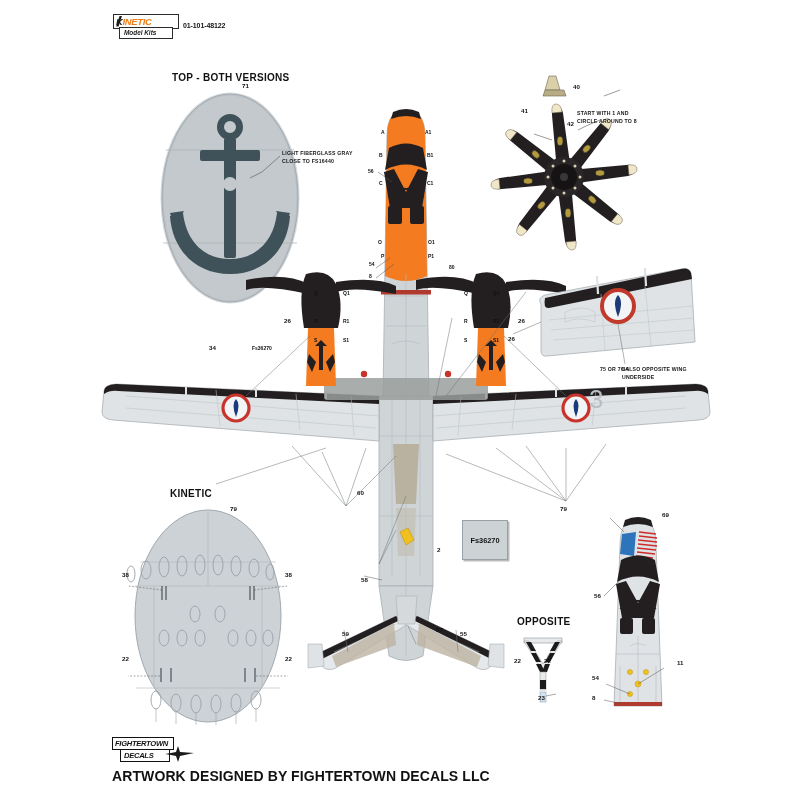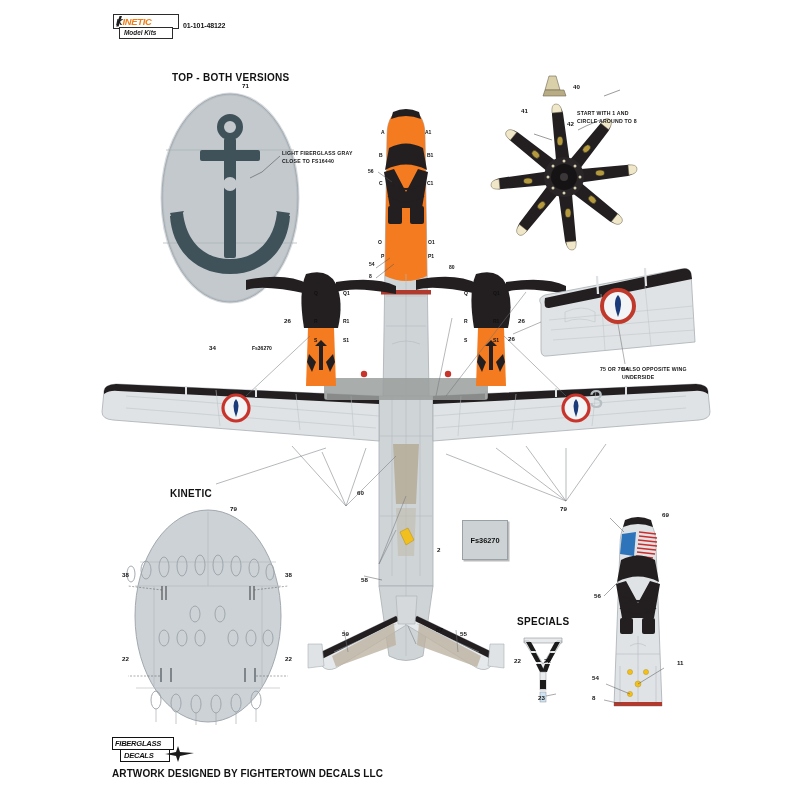--- a/index.html
+++ b/index.html
@@ -33,21 +33,21 @@
   svg{overflow:visible;}
 
   
   #ftLogo{position:absolute;left:112px;top:737px;width:78px;height:26px;}
   .ftL1{position:absolute;left:0;top:0;width:60px;height:11px;border:1.1px solid #111;background:#fff;}
   .ftL1 span{position:absolute;left:2px;top:1px;font-size:7.6px;font-weight:800;font-style:italic;
       letter-spacing:-.3px;color:#111;}
   .ftL2{position:absolute;left:8px;top:11.5px;width:48px;height:11px;border:1.1px solid #111;background:#fff;}
   .ftL2 span{position:absolute;left:3px;top:1px;font-size:7.6px;font-weight:800;font-style:italic;
       letter-spacing:-.3px;color:#111;}
-  #ftText{position:absolute;left:112px;top:768px;font-size:10px;font-weight:700;color:#111;letter-spacing:.1px;}
+  #ftText{position:absolute;left:112px;top:768px;font-size:14px;font-weight:700;color:#111;letter-spacing:.1px;}
 
   .swatch{position:absolute;background:#cdd2d5;border:1px solid #9aa1a6;
      box-shadow:1.5px 1.5px 0 rgba(60,60,60,.35);}
   .swatch span{position:absolute;left:0;right:0;top:50%;transform:translateY(-50%);
      text-align:center;font-size:7.4px;font-weight:800;color:#111;}
 </style>
 </head>
 <body>
 
 <div id="sheet">
@@ -479,21 +479,21 @@
   </svg>
   <div class="cal" style="left:122px;top:571px;">38</div>
   <div class="cal" style="left:285px;top:571px;">38</div>
   <div class="cal" style="left:122px;top:655px;">22</div>
   <div class="cal" style="left:285px;top:655px;">22</div>
 
   <div class="cal" style="left:342px;top:630px;">59</div>
   <div class="cal" style="left:436px;top:626px;">57</div>
   <div class="cal" style="left:460px;top:630px;">55</div>
 
-  <div class="sect" style="left:517px;top:616px;">SPECIALS</div>
+  <div class="sect" style="left:517px;top:616px;">OPPOSITE</div>
   <svg class="abs" style="left:512px;top:630px;" width="62" height="80" viewBox="0 0 62 80">
     <path d="M12 8 L50 8 L50 13 L12 13 z" fill="#e8eaec" stroke="#8d9499" stroke-width=".6"></path>
     <path d="M12 11 L31 42 L50 11 L45 11 L31 34 L17 11 z" fill="#e8eaec" stroke="#8d9499" stroke-width=".5"></path>
 
     <g fill="#1b1b1b">
       <polygon points="14,12 19,12 24,21 19,21"></polygon>
       <polygon points="19,23 24,23 29,32 24,32"></polygon>
       <polygon points="24,34 29,34 33,42 28,42"></polygon>
     </g>
     <g fill="#1b1b1b">
@@ -556,21 +556,21 @@
     </g>
   </svg>
   <div class="cal" style="left:662px;top:511px;">69</div>
   <div class="cal" style="left:594px;top:592px;">56</div>
   <div class="cal" style="left:592px;top:674px;">54</div>
   <div class="cal" style="left:592px;top:694px;">8</div>
   <div class="cal" style="left:677px;top:659px;">11</div>
 
   <div id="ftLogo">
     <div class="ftL1">
-      <span>FIBERGLASS</span>
+      <span>FIGHTERTOWN</span>
     </div>
     <div class="ftL2">
       <span>DECALS</span>
     </div>
     <svg style="position:absolute;left:52px;top:8px;" width="32" height="18" viewBox="0 0 32 18">
       <path d="M2 9 L12 7 L14 1 L16 7 L30 8 L16 11 L14 17 L12 11 z" fill="#1b1b1b"></path>
       <path d="M0 9 L10 8.5 L10 9.5 z" fill="#1b1b1b"></path>
     </svg>
   </div>
   <div id="ftText">ARTWORK DESIGNED BY FIGHTERTOWN DECALS LLC</div>

